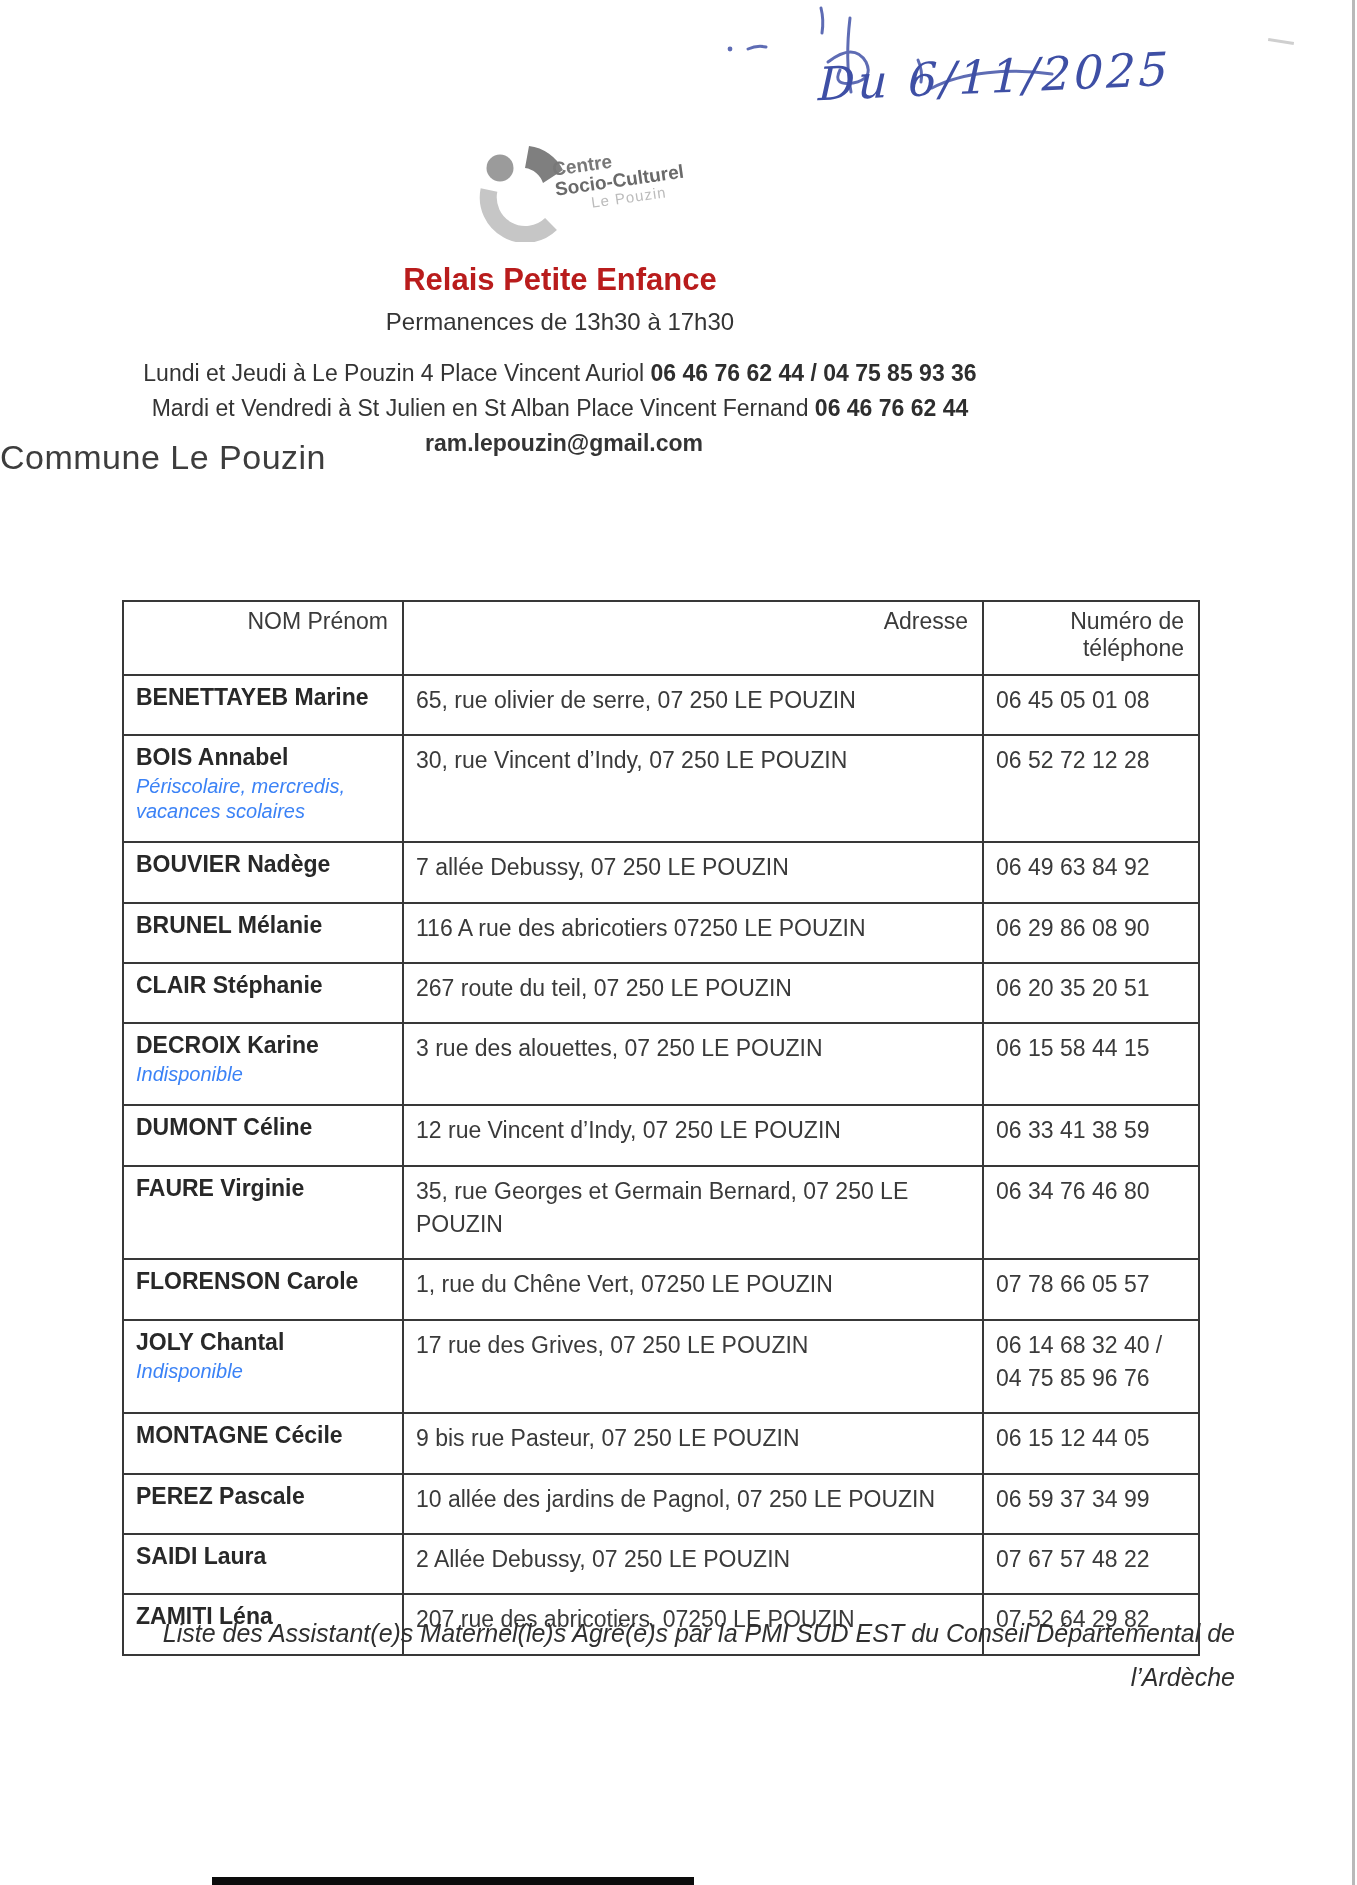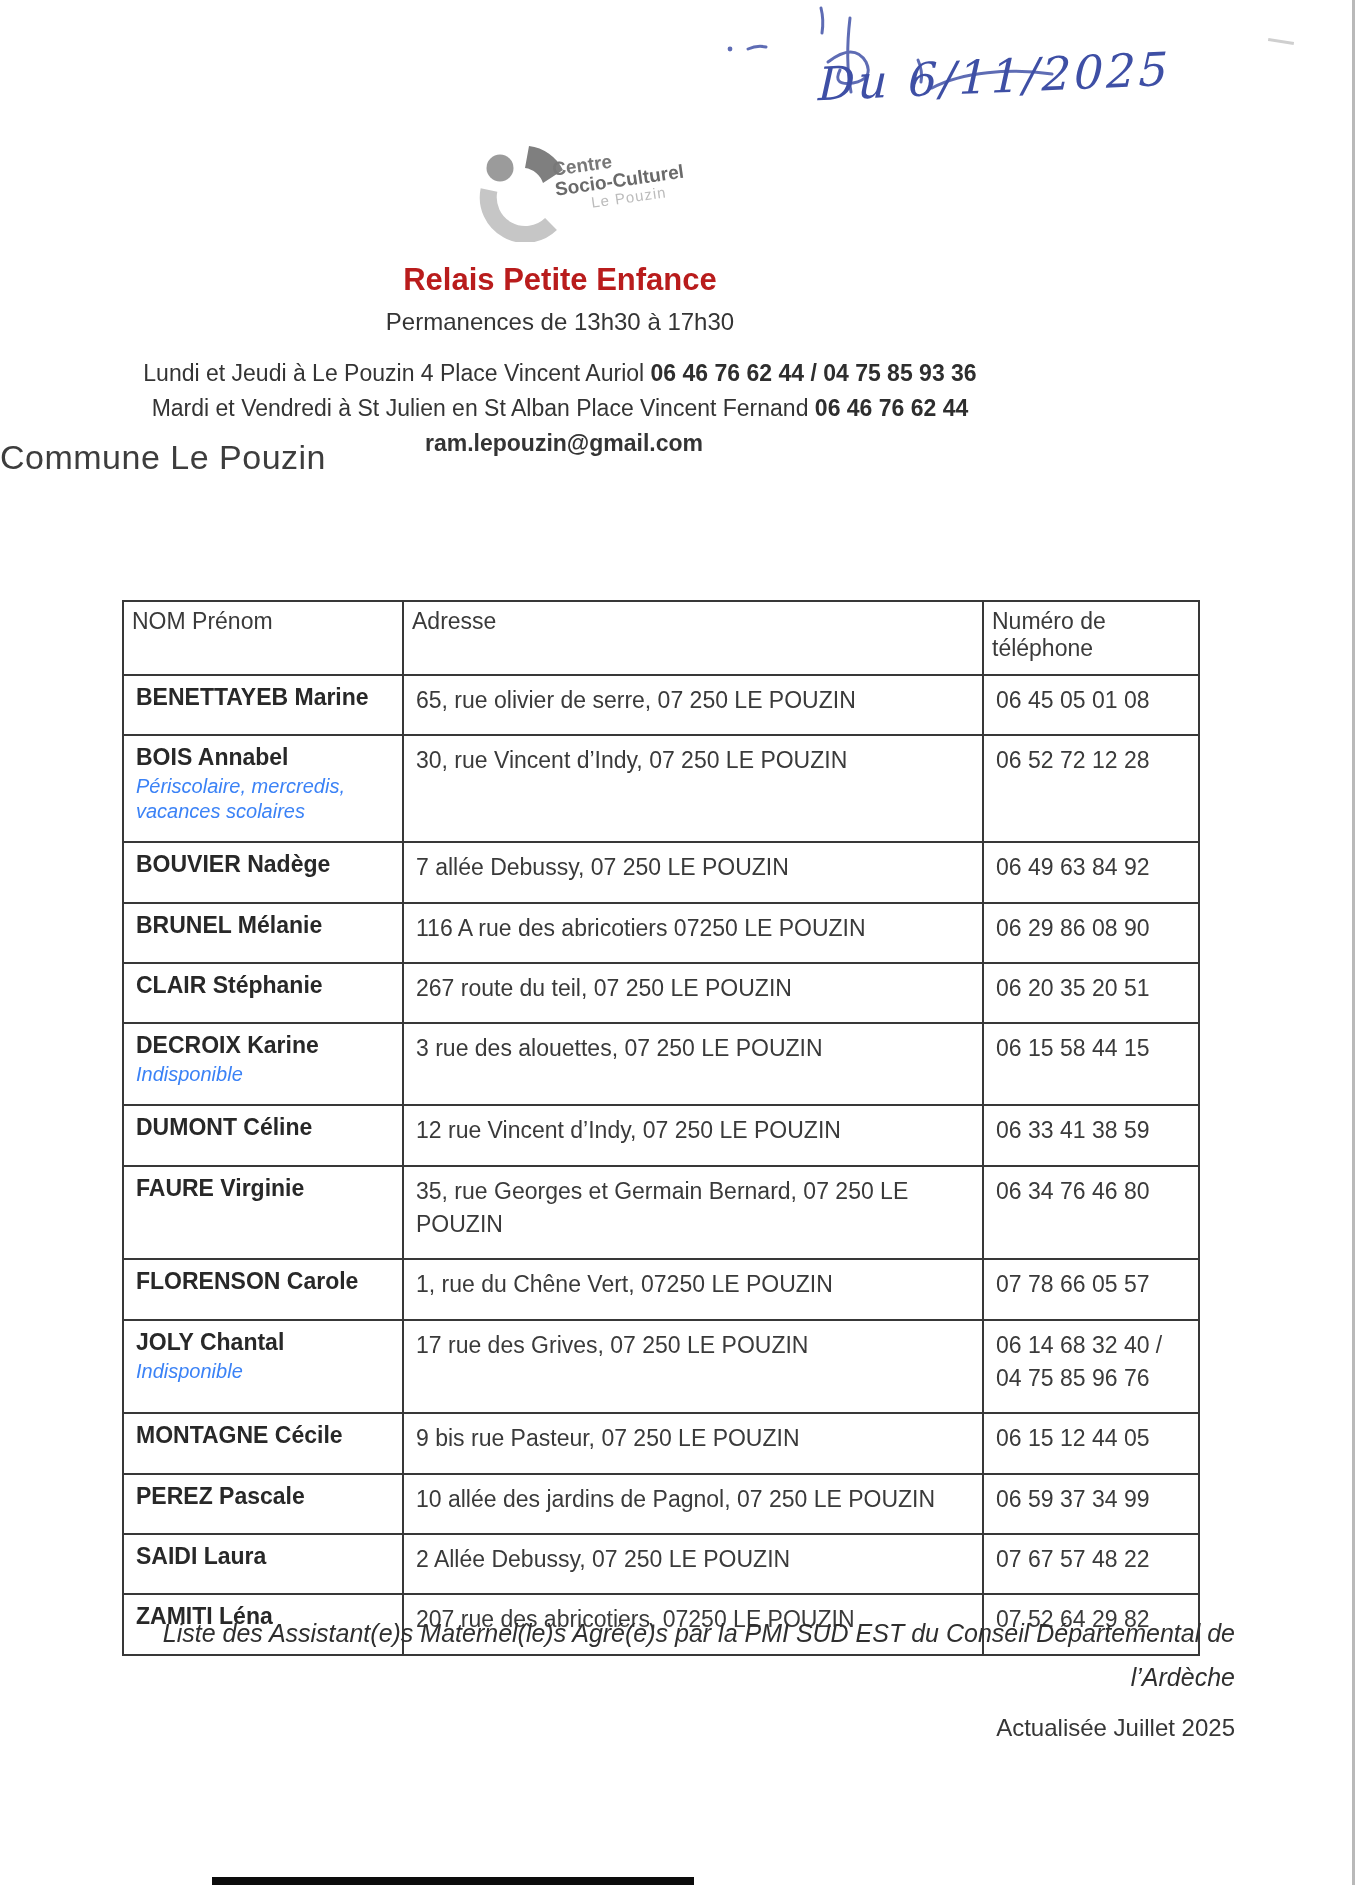--- a/index.html
+++ b/index.html
@@ -38,21 +38,21 @@
 
   .section-title{left:0;top:438px;width:1120px;font-size:34px;color:#3d3d3d;letter-spacing:.5px;}
 
   
   table.list{
     left:122px;top:600px;width:1076px;position:absolute;
     border-collapse:collapse;table-layout:fixed;font-size:23px;color:#3a3a3a;
   }
   table.list col.c1{width:280px;} table.list col.c2{width:580px;} table.list col.c3{width:216px;}
   table.list th,table.list td{border:2px solid #383838;vertical-align:top;text-align:left;}
-  table.list th{font-weight:normal;text-align:left;height:64px;padding:6px 8px 2px;font-size:23px;margin-left:23px;}
+  table.list th{font-weight:normal;text-align:right;height:64px;padding:6px 14px 2px;font-size:23px;margin-left:23px;}
   table.list td{padding:8px 12px 17px;}
   td.name{font-weight:bold;color:#282828;font-size:23px;padding-right:4px;}
   td.name .note{display:block;font-weight:normal;font-style:italic;font-size:20px;color:#3b82f6;margin-top:3px;line-height:1.25;}
   td.addr,td.tel{font-size:23px;line-height:1.45;}
 
   
   .footer-block{left:130px;top:1612px;width:1105px;text-align:right;}
   .footer-block .attribution{font-weight:normal;font-style:italic;font-size:25px;color:#2f2f2f;line-height:1.75;}
   .footer-block .updated{font-size:24px;margin-top:14px;color:#363636;}
 
@@ -181,17 +181,16 @@
       <tr>
         <td class="name">ZAMITI Léna</td>
         <td class="addr">207 rue des abricotiers, 07250 LE POUZIN</td>
         <td class="tel">07 52 64 29 82</td>
       </tr>
     </tbody>
 </table>
 
 <div class="abs footer-block">
   <div class="attribution">Liste des Assistant(e)s Maternel(le)s Agré(e)s par la PMI SUD EST du Conseil Départemental de l’Ardèche</div>
-  <div class="updated">Actualisée Juillet 2025</div>
 </div>
 
 <div class="abs scan-edge"></div>
 <div class="abs scan-bar"></div>
 
 </body></html>

